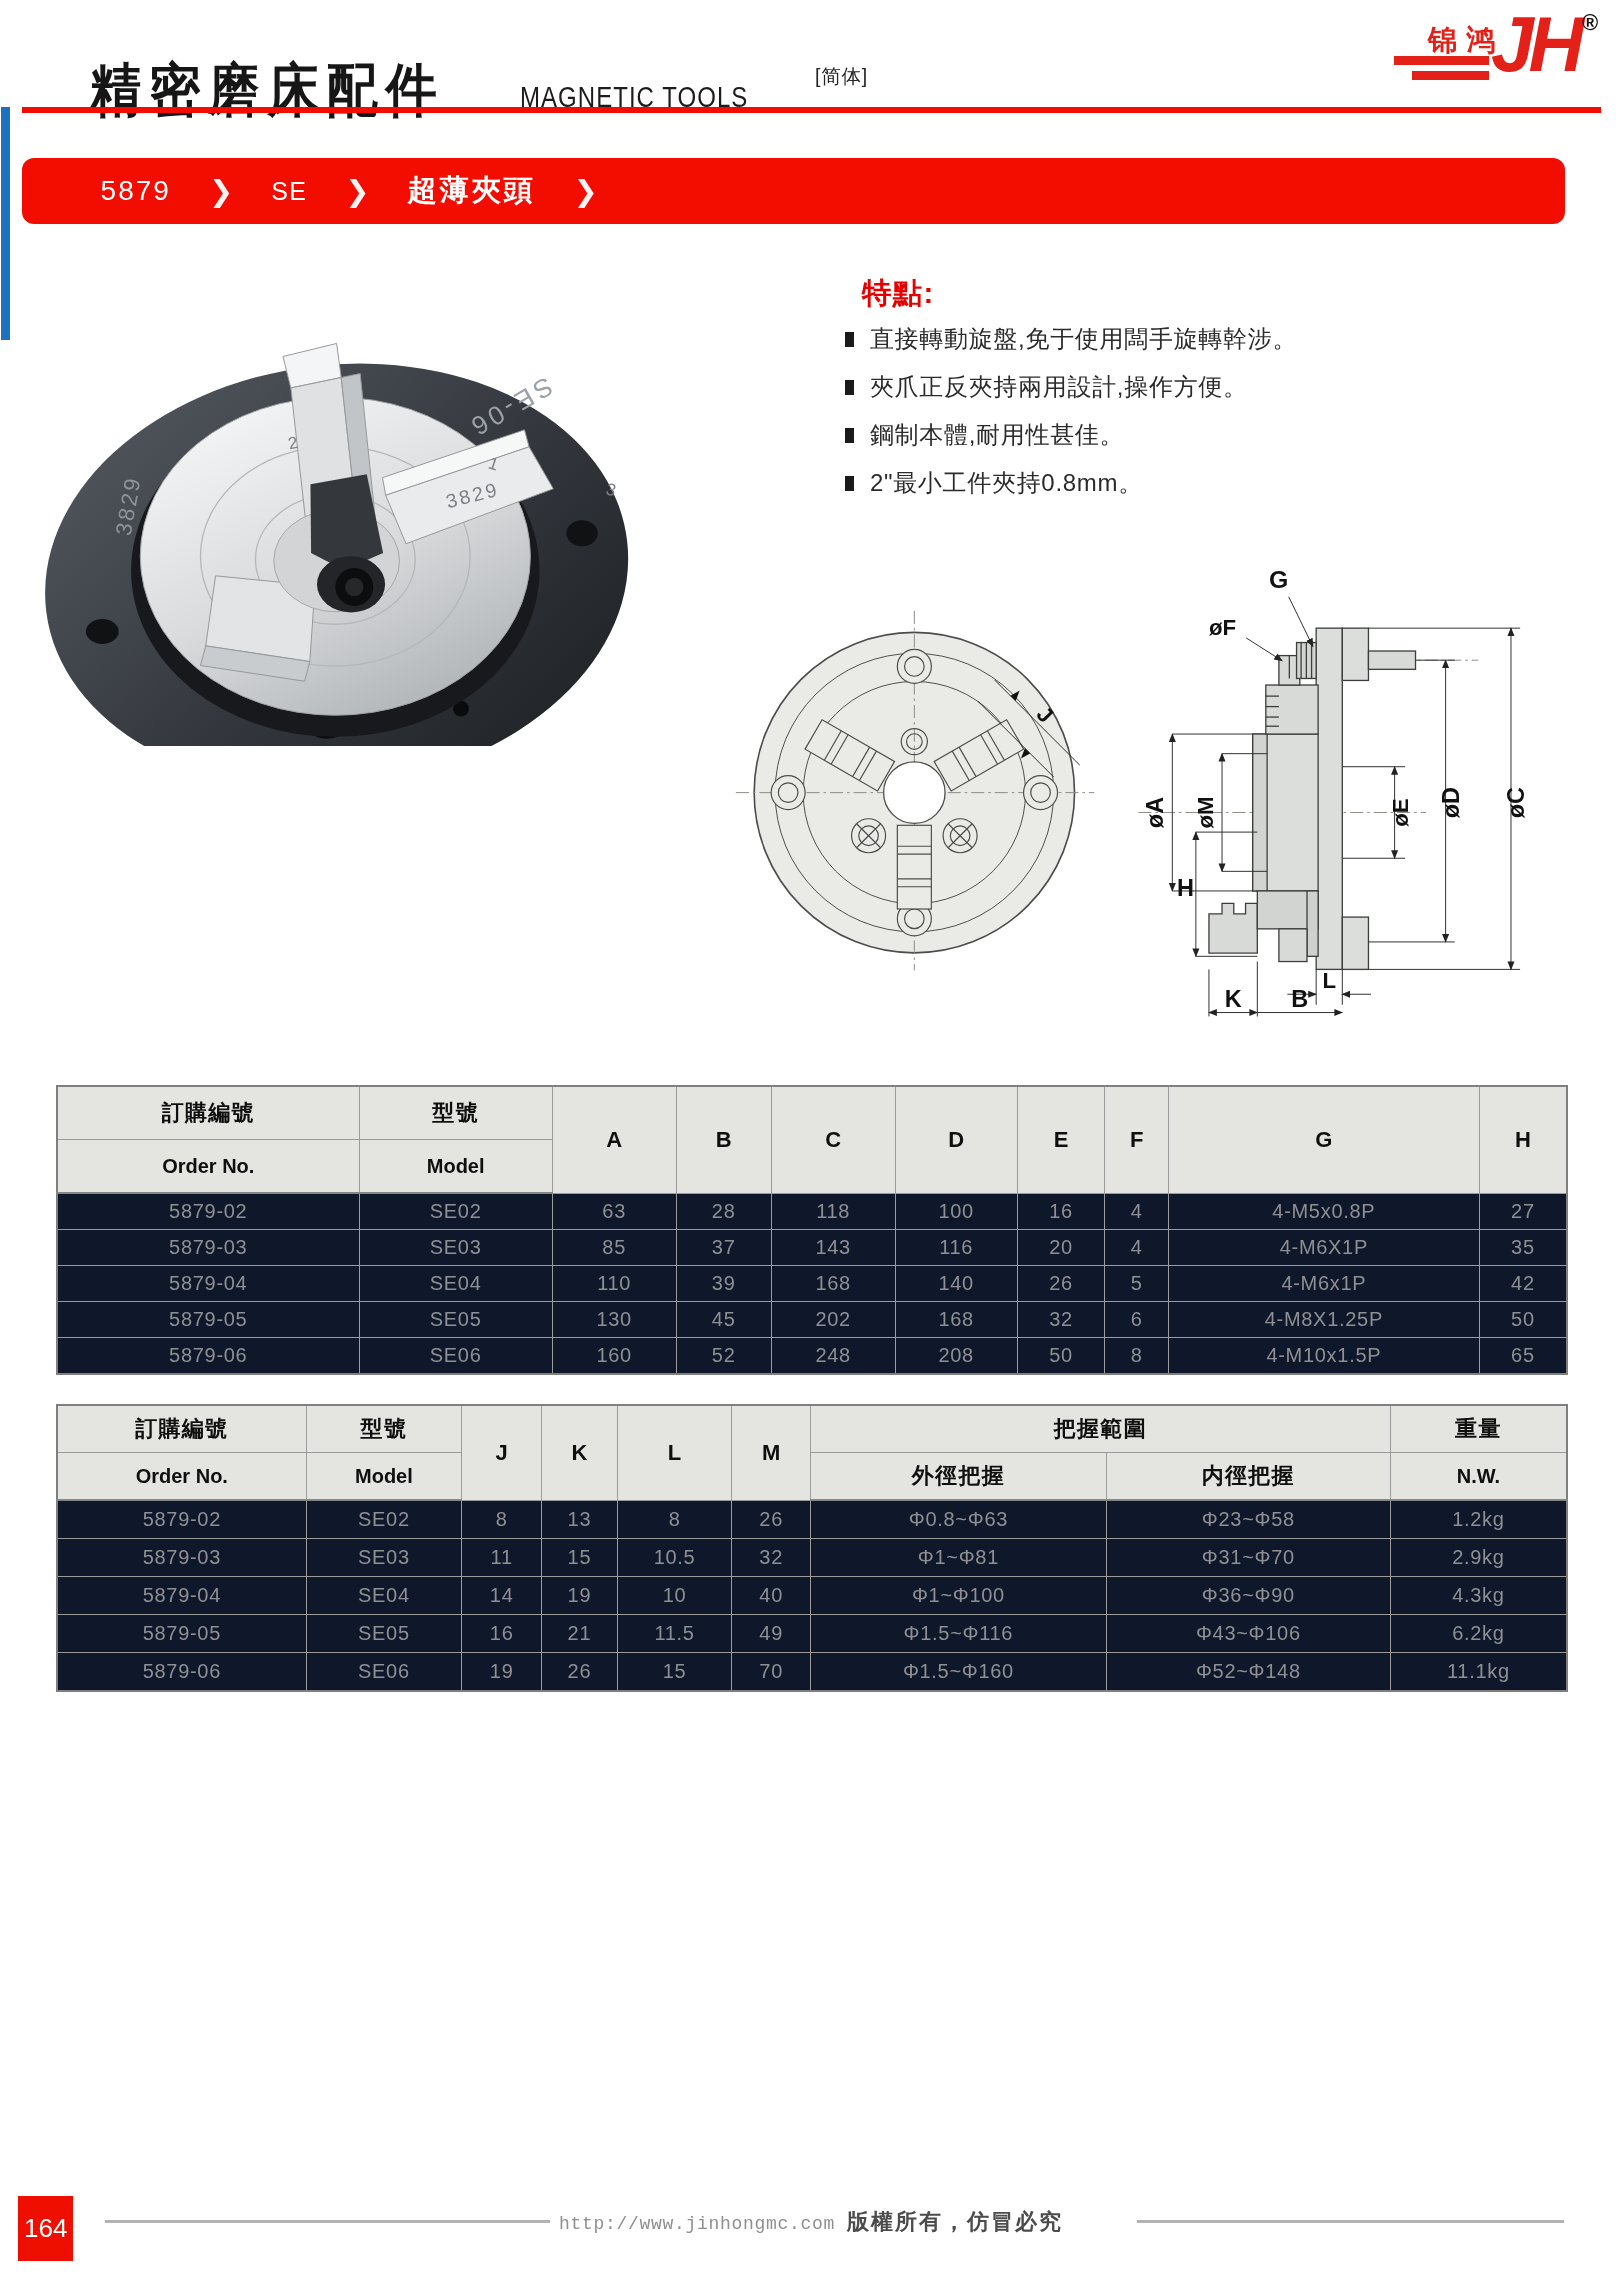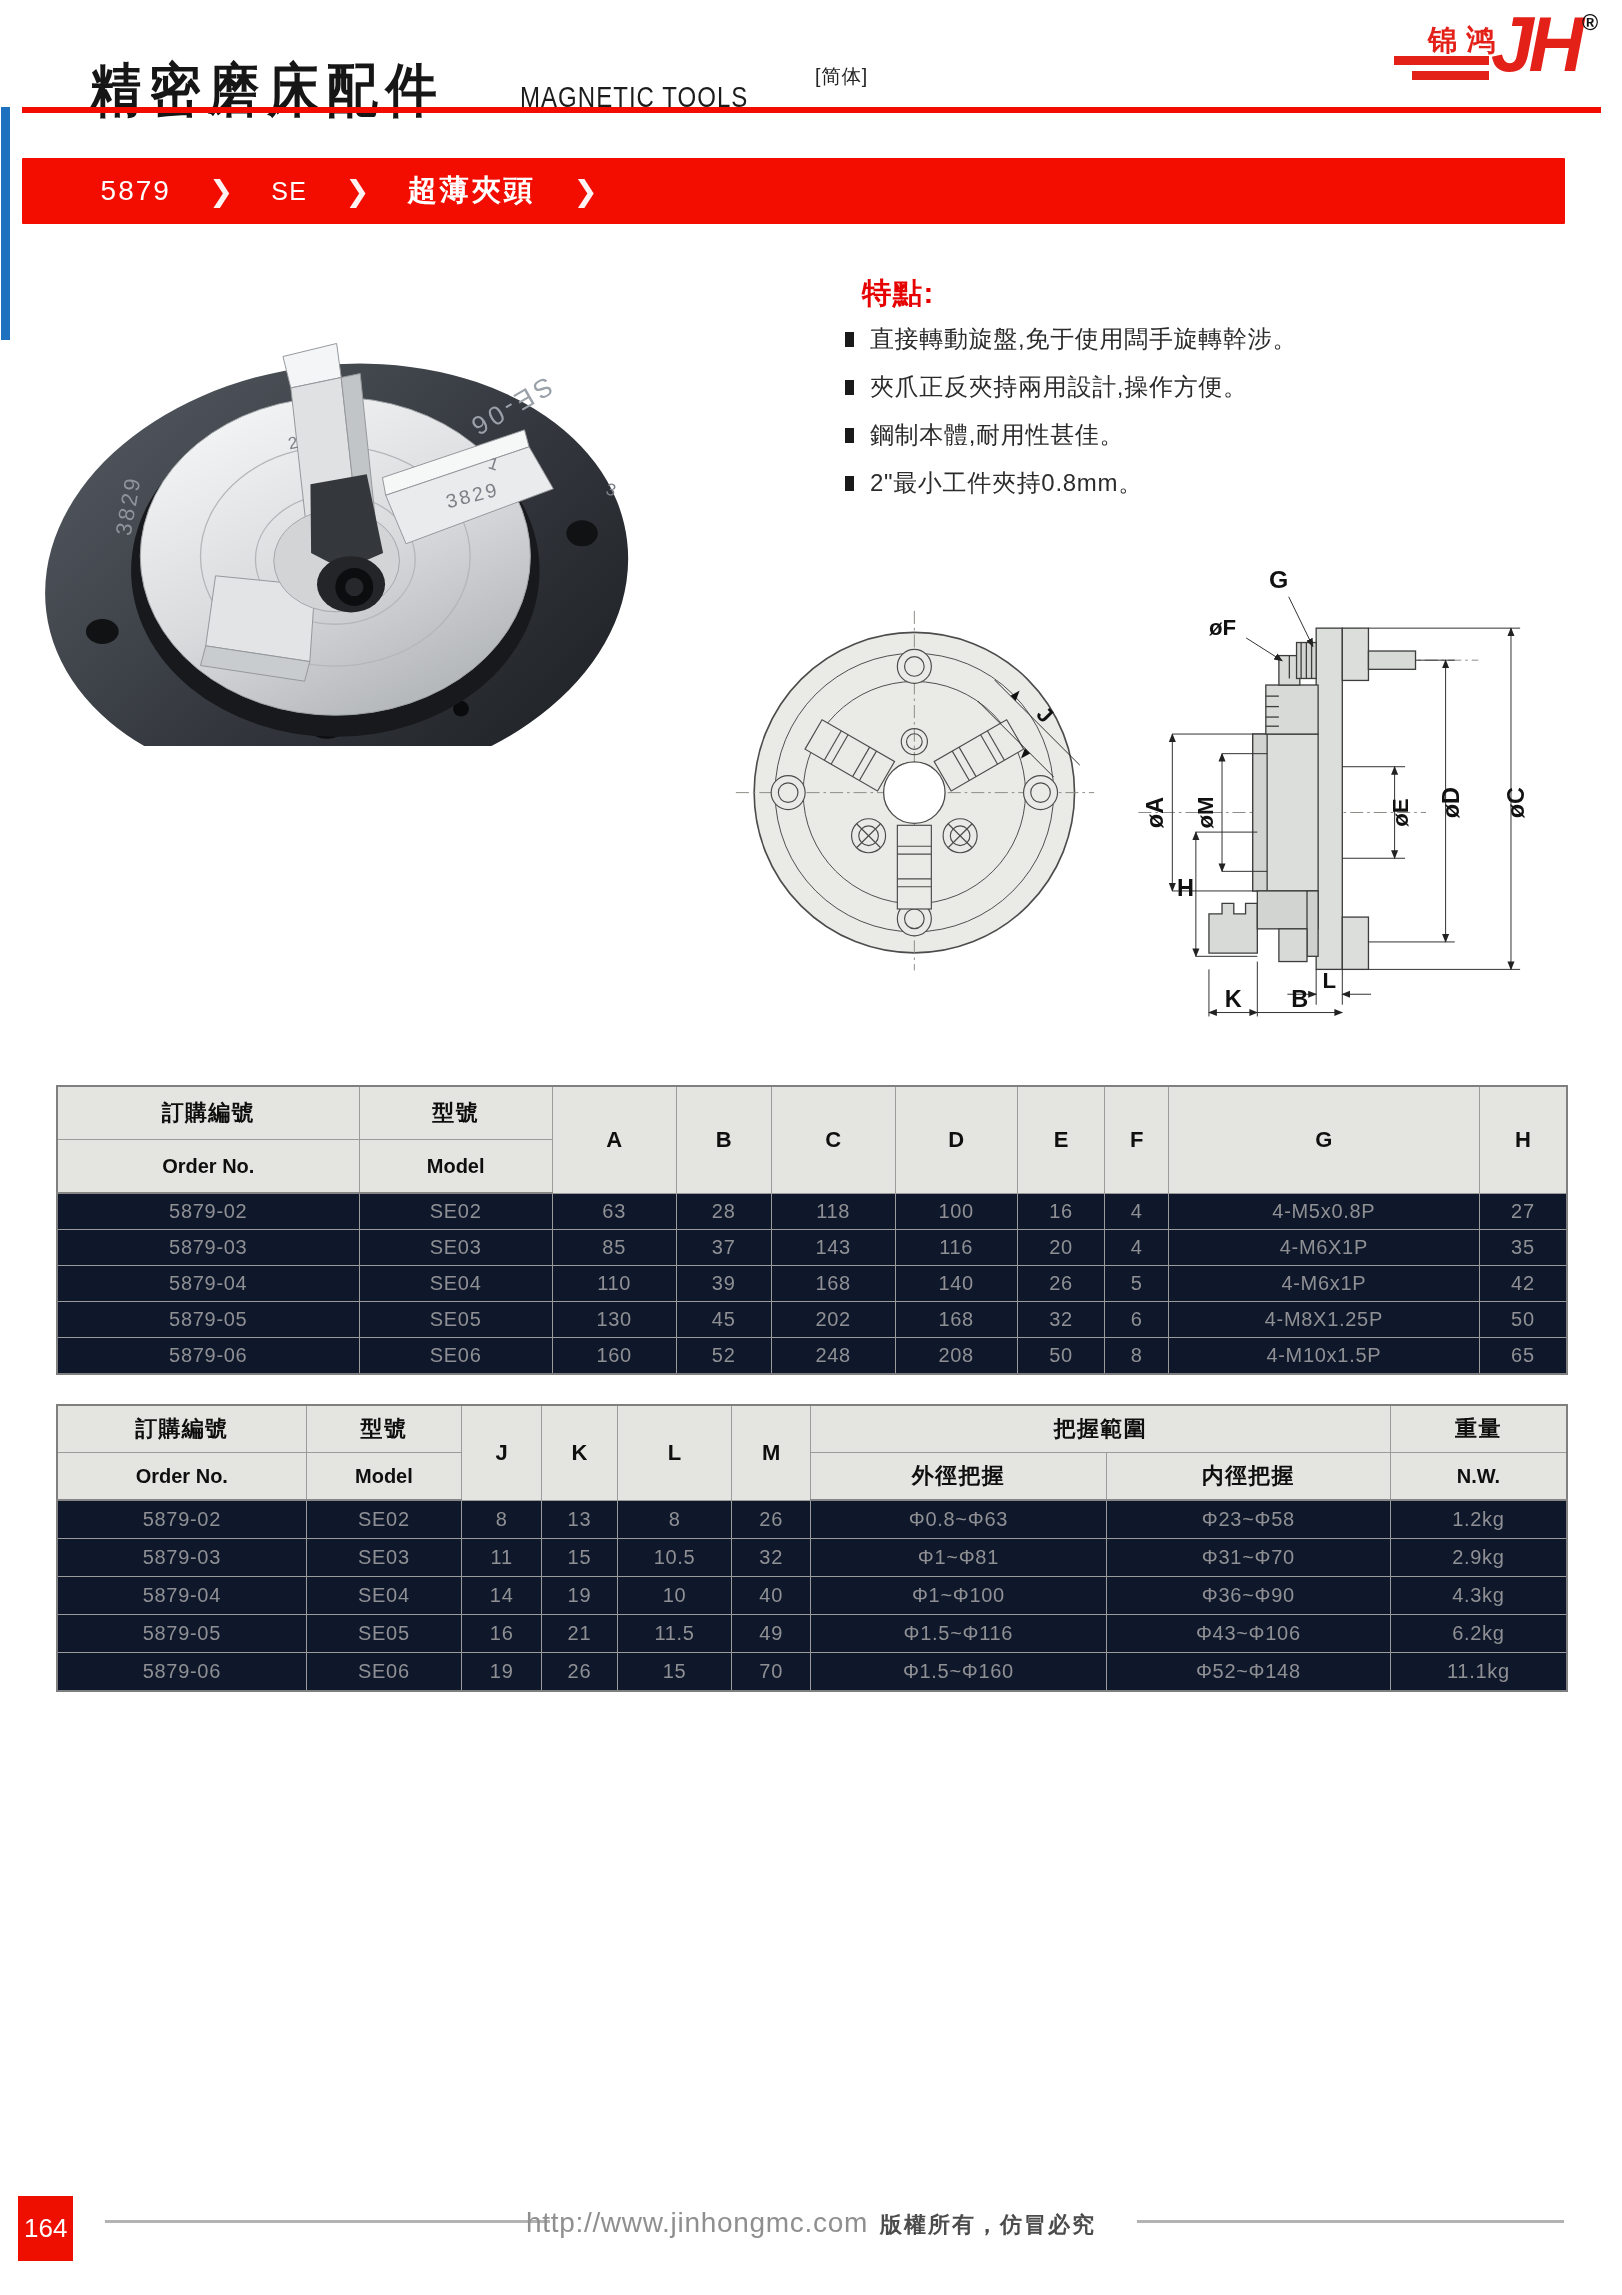--- a/index.html
+++ b/index.html
@@ -24,21 +24,21 @@
   .logo-bar{position:absolute;height:8.5px;background:#e32119;}
   .logo-bar.b1{left:0;top:47px;width:95px;}
   .logo-bar.b2{left:18.3px;top:62px;width:77px;}
   .logo-jh{position:absolute;left:97px;top:-9.2px;font-size:77px;font-weight:900;font-style:italic;color:#e32119;letter-spacing:-5.2px;}
   .logo-reg{position:absolute;left:188px;top:1.3px;font-size:22px;font-weight:700;color:#111;}
   .red-rule{left:21.6px;top:107px;width:1579px;height:5.9px;background:#f20d00;}
   .blue-bar{left:1.3px;top:107px;width:9.2px;height:233px;background:#1d71bf;}
 
   
   .crumb{
-    left:21.6px;top:158px;width:1543px;height:66px;background:#f20d00;border-radius:1px;
+    left:21.6px;top:158px;width:1543px;height:66px;background:#f20d00;border-radius:12px;
     display:flex;align-items:center;color:#fff;padding-left:79px;box-sizing:border-box;
   }
   .crumb .num{font-size:28px;font-weight:300;letter-spacing:2px;}
   .crumb .cat{font-size:25px;font-weight:400;letter-spacing:1.3px;}
   .crumb .name{font-size:29.4px;font-weight:700;letter-spacing:2.6px;}
   .crumb .chev{font-size:29px;font-weight:100;margin:0 38px;opacity:.95;}
 
   
   .feat-head{left:862px;top:274px;font-size:29.4px;font-weight:800;color:#e60000;letter-spacing:1.3px;}
   .feat-list{left:845px;top:327px;width:766px;}
@@ -64,21 +64,21 @@
   .t2 thead th{height:44px;}
   .t2 td{height:35px;}
 
   
   .pg-box{left:18.3px;top:2196px;width:55px;height:65px;background:#ee0f00;color:#fff;
     display:flex;align-items:center;justify-content:center;font-size:26px;font-weight:300;}
   .foot-line{top:2220px;height:3.3px;background:#b3b3b3;}
   .fl-l{left:105px;width:445px;}
   .fl-r{left:1137px;width:427px;}
   .foot-text{left:0;top:2207px;width:1622px;text-align:center;white-space:nowrap;}
-  .foot-url{font-size:28px;color:#8f8f8f;font-weight:400;letter-spacing:0.7px;}
+  .foot-url{font-size:18px;color:#8f8f8f;font-weight:400;letter-spacing:0.7px;font-family:Liberation Mono, monospace;}
   .foot-notice{font-size:22px;color:#4c4c4c;font-weight:700;margin-left:9.2px;letter-spacing:2px;}
 
   svg text{font-family:"Liberation Sans","DejaVu Sans",sans-serif;}
 </style>
 </head>
 <body>
 
 <div class="abs title-cn">精密磨床配件</div>
 <div class="abs title-en">MAGNETIC TOOLS</div>
 <div class="abs title-tag">[简体]</div>

